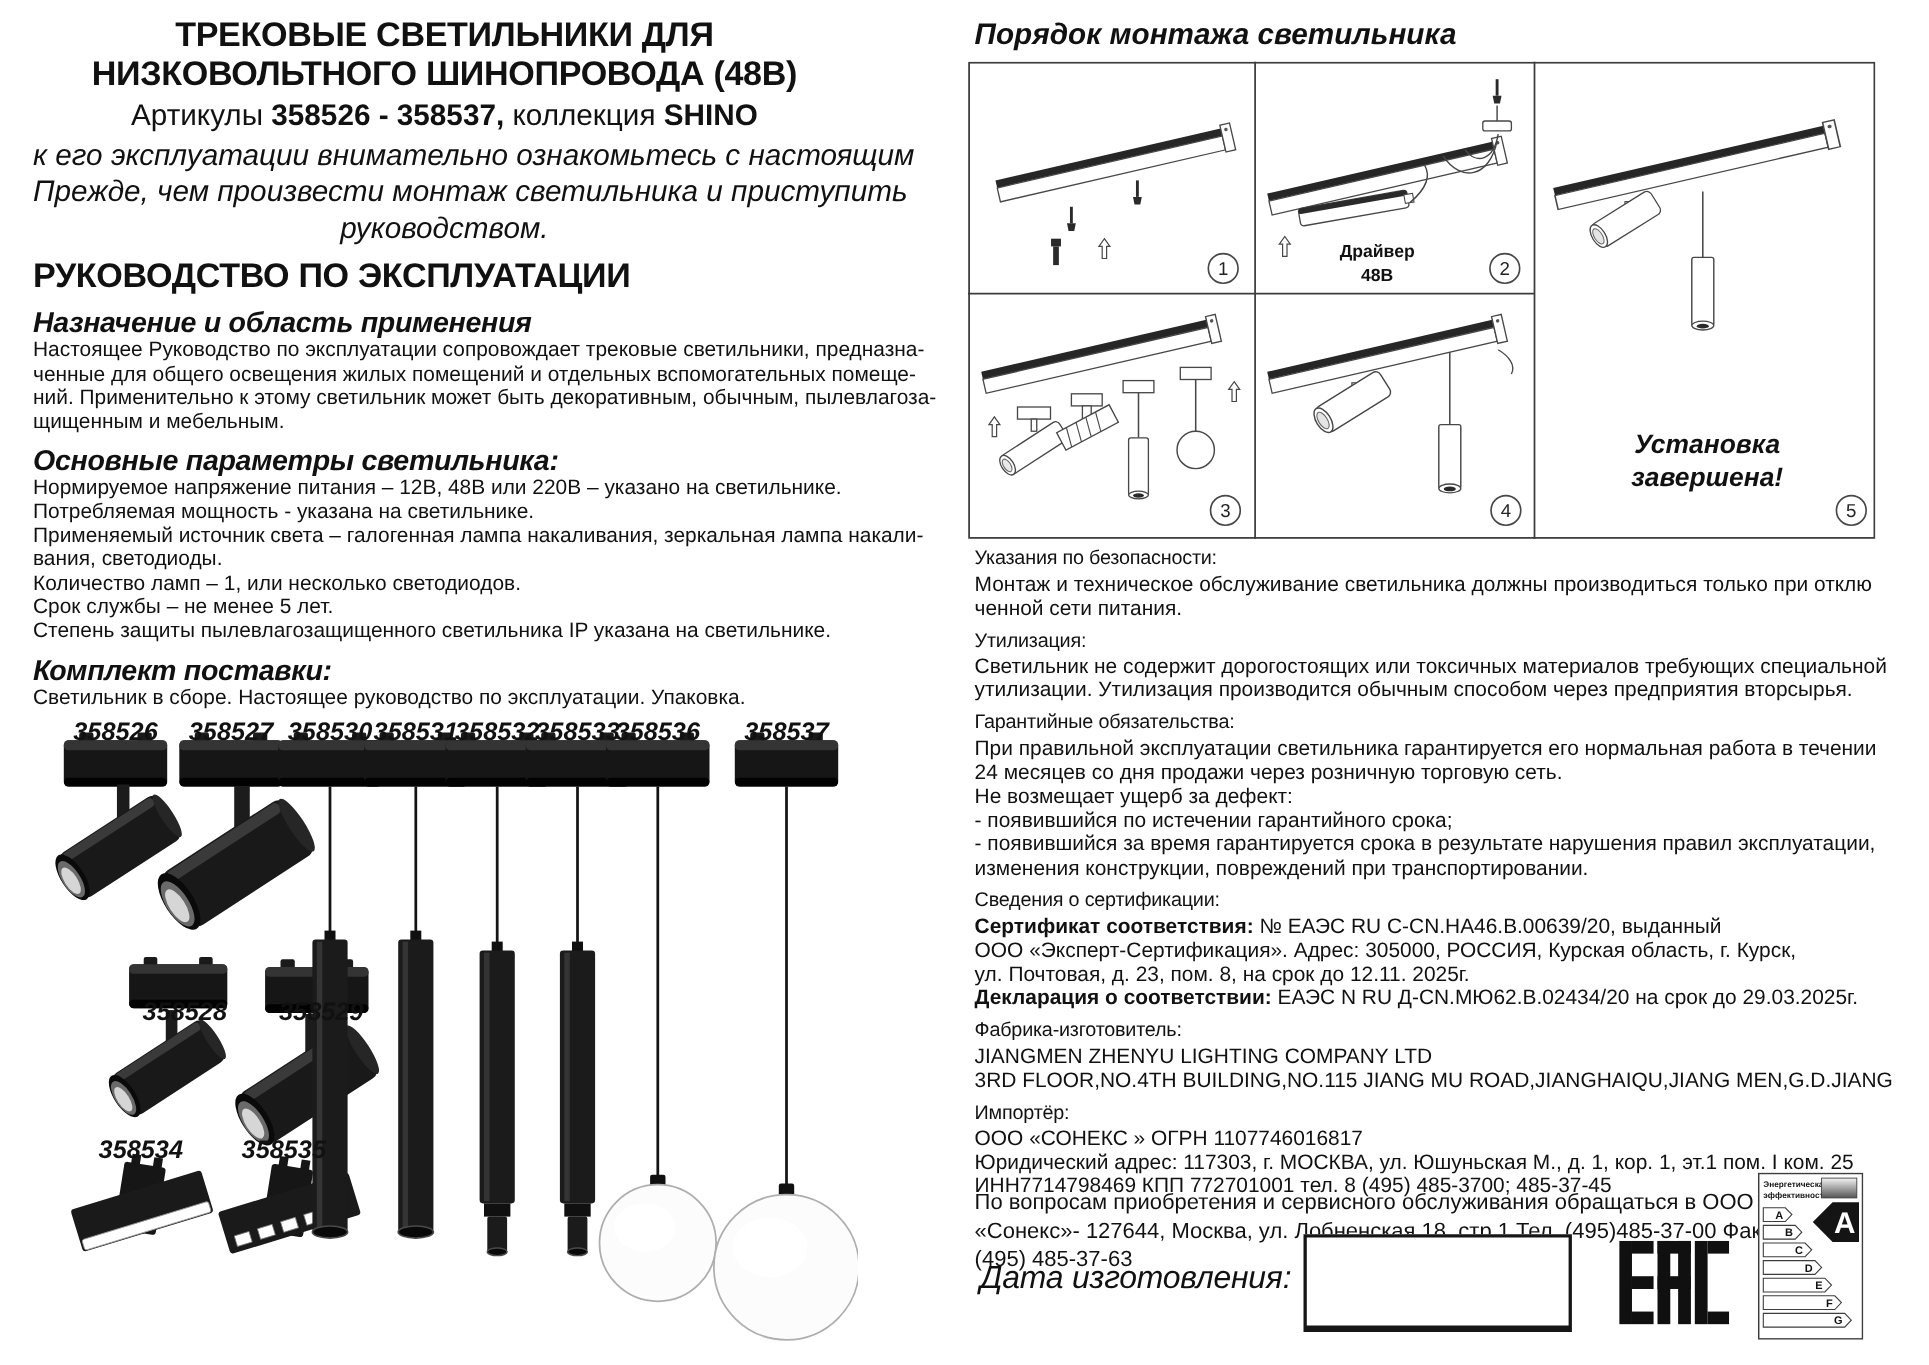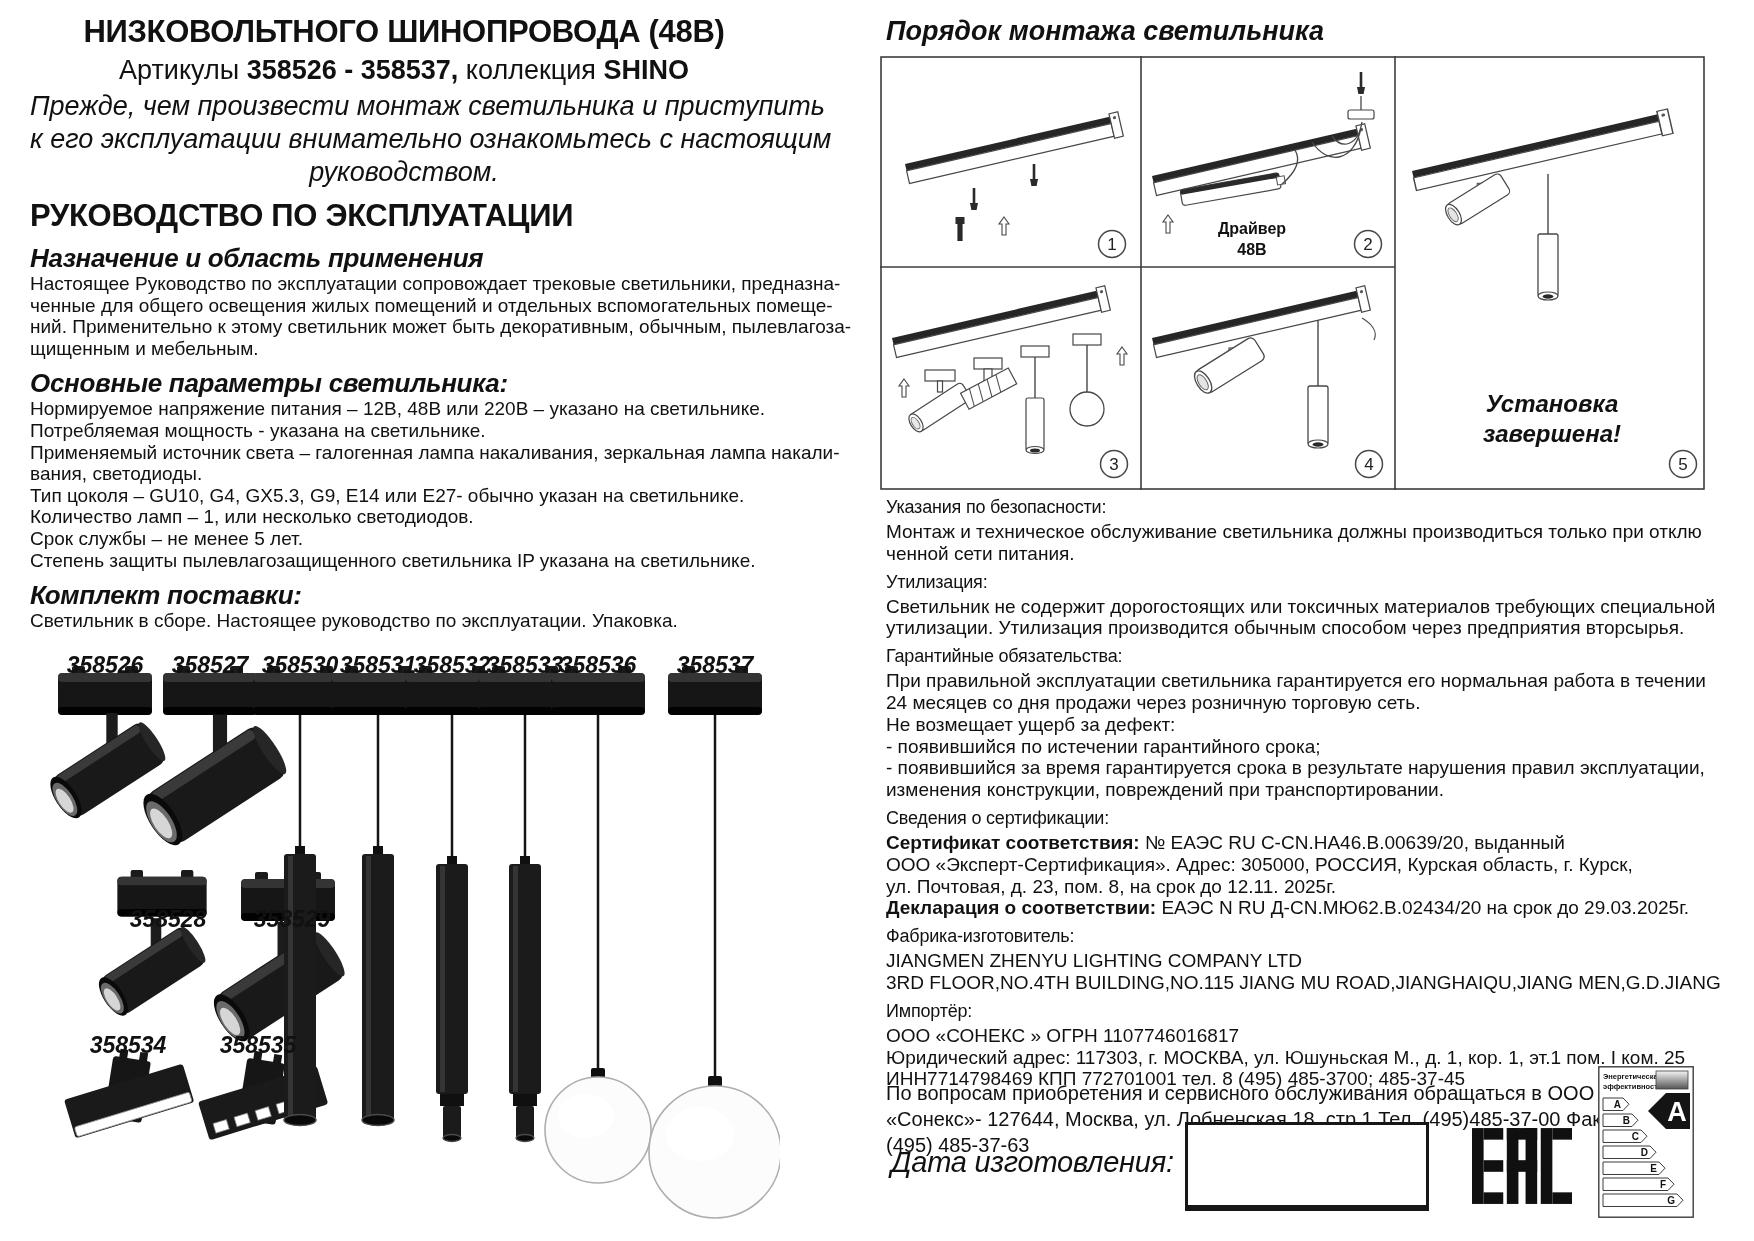--- a/index.html
+++ b/index.html
@@ -40,49 +40,49 @@
   .step-num { font-size:17px; text-anchor:middle; fill:#222; }
   .arrow-letter { font-size:10px; font-weight:700; text-anchor:end; fill:#111; }
   .energy-head { font-size:7.5px; font-weight:700; fill:#111; }
 </style>
 </head>
 <body>
 
 <div class="page">
 
   <div class="left-col">
+    <div class="title-line">ТРЕКОВЫЕ СВЕТИЛЬНИКИ ДЛЯ</div>
     <div class="title-line">НИЗКОВОЛЬТНОГО ШИНОПРОВОДА (48В)</div>
     <div class="subtitle">
       <span>Артикулы</span>
       <b>358526 - 358537,</b>
       <span>коллекция</span>
       <b>SHINO</b>
     </div>
     <div class="notice-lines">
+        <div>к его эксплуатации внимательно ознакомьтесь с настоящим</div>
         <div>Прежде, чем произвести монтаж светильника и приступить</div>
-        <div>к его эксплуатации внимательно ознакомьтесь с настоящим</div>
         <div>руководством.</div>
       </div>
     <div class="manual-title">РУКОВОДСТВО ПО ЭКСПЛУАТАЦИИ</div>
 
     <div class="h-left">Назначение и область применения</div>
     <div class="body-lines">
         <div>Настоящее Руководство по эксплуатации сопровождает трековые светильники, предназна-</div>
         <div>ченные для общего освещения жилых помещений и отдельных вспомогательных помеще-</div>
         <div>ний. Применительно к этому светильник может быть декоративным, обычным, пылевлагоза-</div>
         <div>щищенным и мебельным.</div>
       </div>
 
     <div class="h-left">Основные параметры светильника:</div>
     <div class="body-lines">
         <div>Нормируемое напряжение питания – 12В, 48В или 220В – указано на светильнике.</div>
         <div>Потребляемая мощность - указана на светильнике.</div>
         <div>Применяемый источник света – галогенная лампа накаливания, зеркальная лампа накали-</div>
         <div>вания, светодиоды.</div>
-        <div>Тип цоколя – GU10, G4, GX5.3, G9, E14 или E27- обычно указан на светильнике.</div>
         <div>Количество ламп – 1, или несколько светодиодов.</div>
         <div>Срок службы – не менее 5 лет.</div>
         <div>Степень защиты пылевлагозащищенного светильника IP указана на светильнике.</div>
       </div>
 
     <div class="h-left">Комплект поставки:</div>
     <div class="body-lines">
         <div>Светильник в сборе. Настоящее руководство по эксплуатации. Упаковка.</div>
       </div>
   </div>

